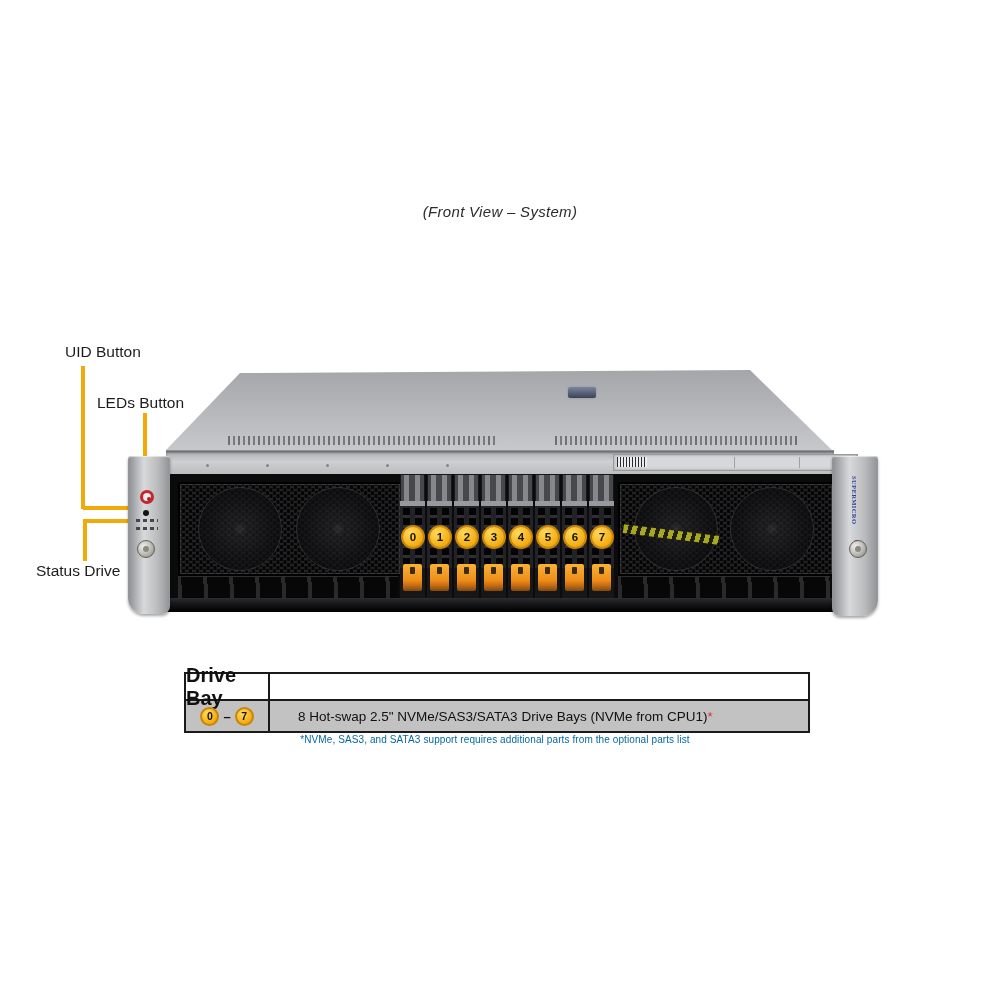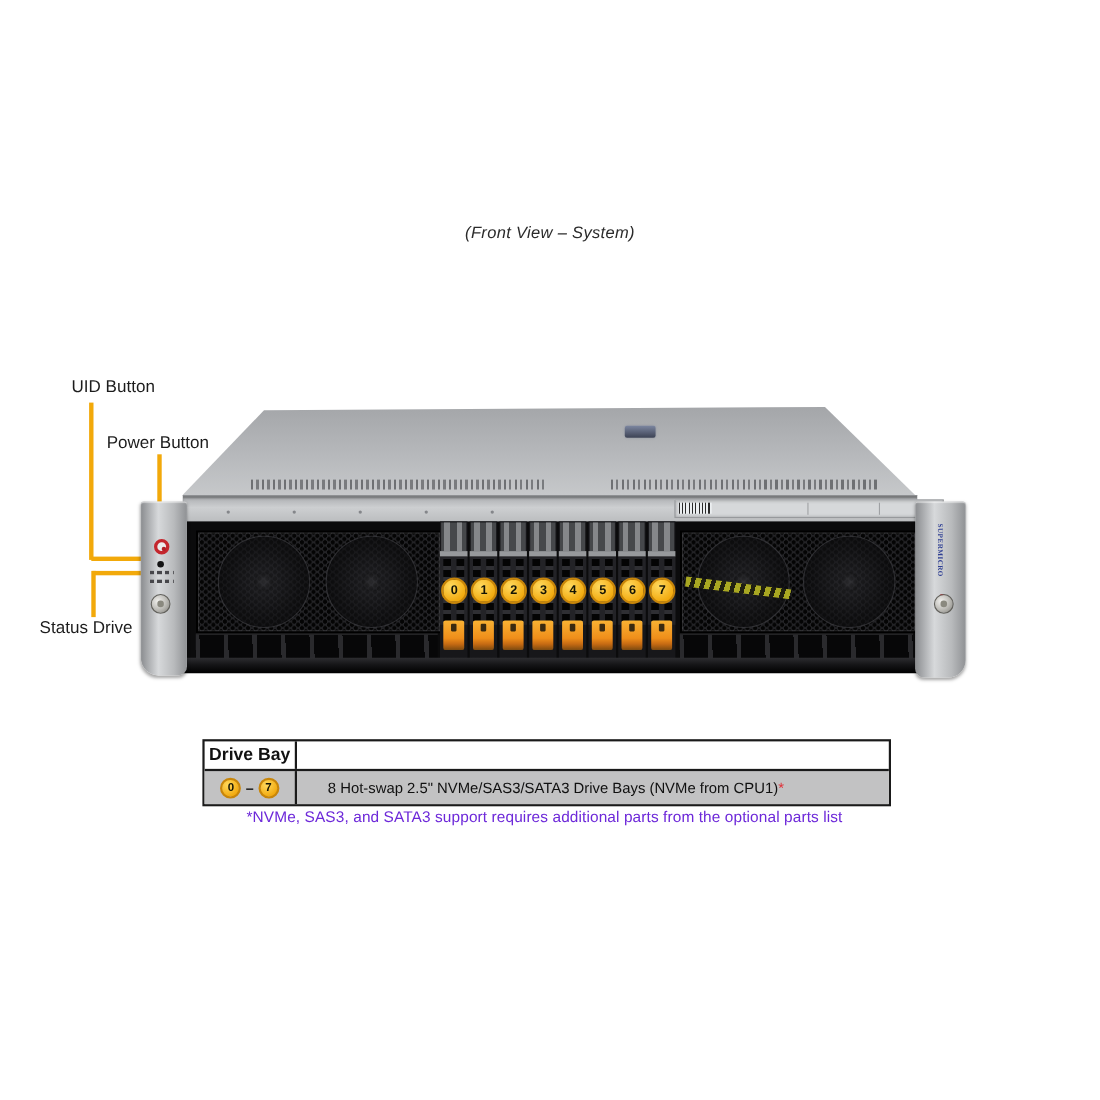--- a/index.html
+++ b/index.html
@@ -104,40 +104,40 @@
        letter-spacing:.4px;color:#2f3f93;}
   .brand-dot{left:22px;top:84px;width:5px;height:5px;border-radius:50%;background:#cc2229;}
 
   
   .spec-table{left:184px;top:672px;width:622px;border:2px solid #1a1a1a;background:#fff;}
   .t-row{display:flex;}
   .t-head{height:25px;}
   .t-data{height:30px;background:#c2c2c3;border-top:2px solid #1a1a1a;}
   .t-c1{width:82px;border-right:2px solid #1a1a1a;display:flex;align-items:center;justify-content:center;gap:4px;}
   .t-c2{flex:1;display:flex;align-items:center;}
-  .t-head .t-c1,.t-head .t-c2{justify-content:center;font-weight:bold;font-size:16px;color:#111;}
+  .t-head .t-c1,.t-head .t-c2{justify-content:center;font-weight:bold;font-size:20px;color:#111;}
   .t-data .t-c2{font-size:13.5px;color:#101010;padding-left:28px;justify-content:flex-start;}
   .range-dash{font-weight:bold;font-size:13px;color:#111;}
   .table-badge{width:15px;height:15px;border-radius:50%;
        background:radial-gradient(circle at 35% 30%,#ffd95e,#f2ab10 72%);
        border:2px solid #c8860a;color:#141404;font-size:10.5px;font-weight:bold;
        line-height:15px;text-align:center;}
   .note-mark{color:#e03038;}
   .footnote{left:184px;top:734px;width:622px;text-align:center;
-       font-size:14px;color:#6d28d9;letter-spacing:.1px;}
+       font-size:10px;color:#0369a1;letter-spacing:.1px;}
 </style>
 </head>
 <body>
 
 <div id="canvas">
 
   <div class="abs fig-title">(Front View – System)</div>
 
   <div class="abs callout-label cl-uid">UID Button</div>
-  <div class="abs callout-label cl-power">Power Button</div>
+  <div class="abs callout-label cl-power">LEDs Button</div>
   <div class="abs callout-label cl-status">Status Drive</div>
 
   <div class="abs cline" style="left:81px;top:366px;width:4px;height:143px;"></div>
   <div class="abs cline" style="left:83px;top:506px;width:57px;height:4px;"></div>
   <div class="abs cline" style="left:143px;top:413px;width:4px;height:76px;"></div>
   <div class="abs cline" style="left:84px;top:519px;width:54px;height:4px;"></div>
   <div class="abs cline" style="left:83px;top:519px;width:4px;height:42px;"></div>
 
   <div class="abs server">
 

